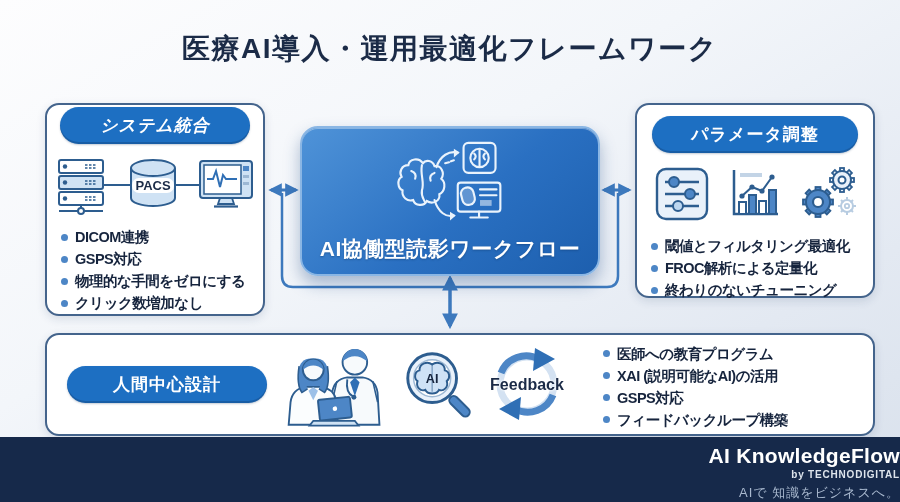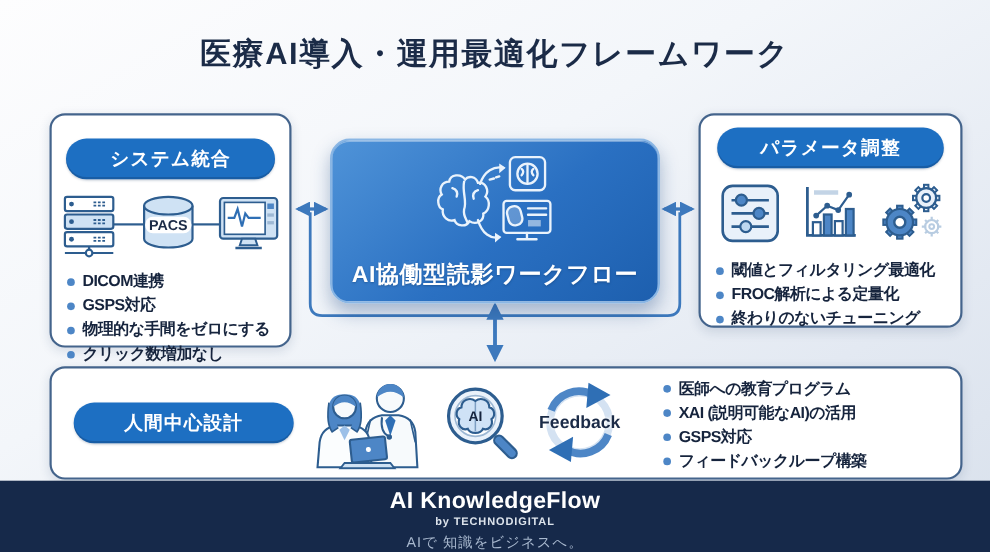--- a/index.html
+++ b/index.html
@@ -16,21 +16,21 @@
 
   .panel { position:absolute; background:#ffffff; border:2px solid var(--panel-border,#44648c);
     border-radius:14px; box-shadow:0 3px 10px rgba(30,60,100,0.14); }
   .panel-left  { left:45px;  top:103px; width:220px; height:213px; }
   .panel-right { left:635px; top:103px; width:240px; height:195px; }
   .panel-bottom{ left:45px;  top:333px; width:830px; height:103px; display:flex; align-items:center; }
 
   .pill { background:var(--accent,#1d6fc2); color:#fff; border-radius:20px; font-weight:bold;
     font-size:17px; text-align:center; padding:7px 0; letter-spacing:1px;
     box-shadow: inset 0 -2px 0 rgba(10,40,80,.25), 0 1px 2px rgba(20,50,90,.25); }
-  .panel-left  .pill { margin:21px 13px 4px; }
+  .panel-left  .pill { margin:2px 13px 4px;font-style:italic; }
   .panel-right .pill { margin:11px 15px 4px; }
   .pill-human { width:200px; flex:0 0 200px; margin-left:20px; }
 
   .icon-row { position:relative; display:flex; justify-content:center; align-items:center;
     gap:16px; height:74px; margin-top:2px; }
   .icon-row .link-line { position:absolute; left:14px; right:14px; top:36px; height:2px;
     background:#2d5d8f; }
   .icon-row svg { position:relative; }
 
   ul.bullets { list-style:none; margin:4px 0 0; padding:0 6px 0 14px; }
@@ -49,21 +49,21 @@
 
   .human-icons { display:flex; align-items:center; margin-left:16px; gap:12px;text-decoration:underline; }
   .feedback { position:relative; width:100px; height:86px; flex:0 0 100px; }
   .feedback svg { position:absolute; left:0; top:0; }
   .feedback-label { position:absolute; left:50%; top:50%; transform:translate(-50%,-50%);
     font-size:16px; font-weight:800; color:#1b2b47; white-space:nowrap;
     text-shadow:0 0 3px #fff, 0 0 3px #fff; }
   .human-bullets { margin-left:12px !important; }
 
   .footer { position:absolute; left:0; bottom:0; width:900px; height:65px;
-    background:var(--footer-bg,#16294a); text-align:center; }
+    background:var(--footer-bg,#16294a); text-align:right; }
   .brand   { font-size:21px; font-weight:800; color:#ffffff; padding-top:7px; letter-spacing:0.3px; }
   .byline  { font-size:10px; font-weight:bold; color:#dde4ec; letter-spacing:0.8px; margin-top:1px; }
   .tagline { font-size:13px; color:#a9b9cf; margin-top:4px; letter-spacing:1px; }
 
   text { font-family:"Liberation Sans","DejaVu Sans",sans-serif; }
 </style>
 </head>
 <body>
 
 <div class="stage">

